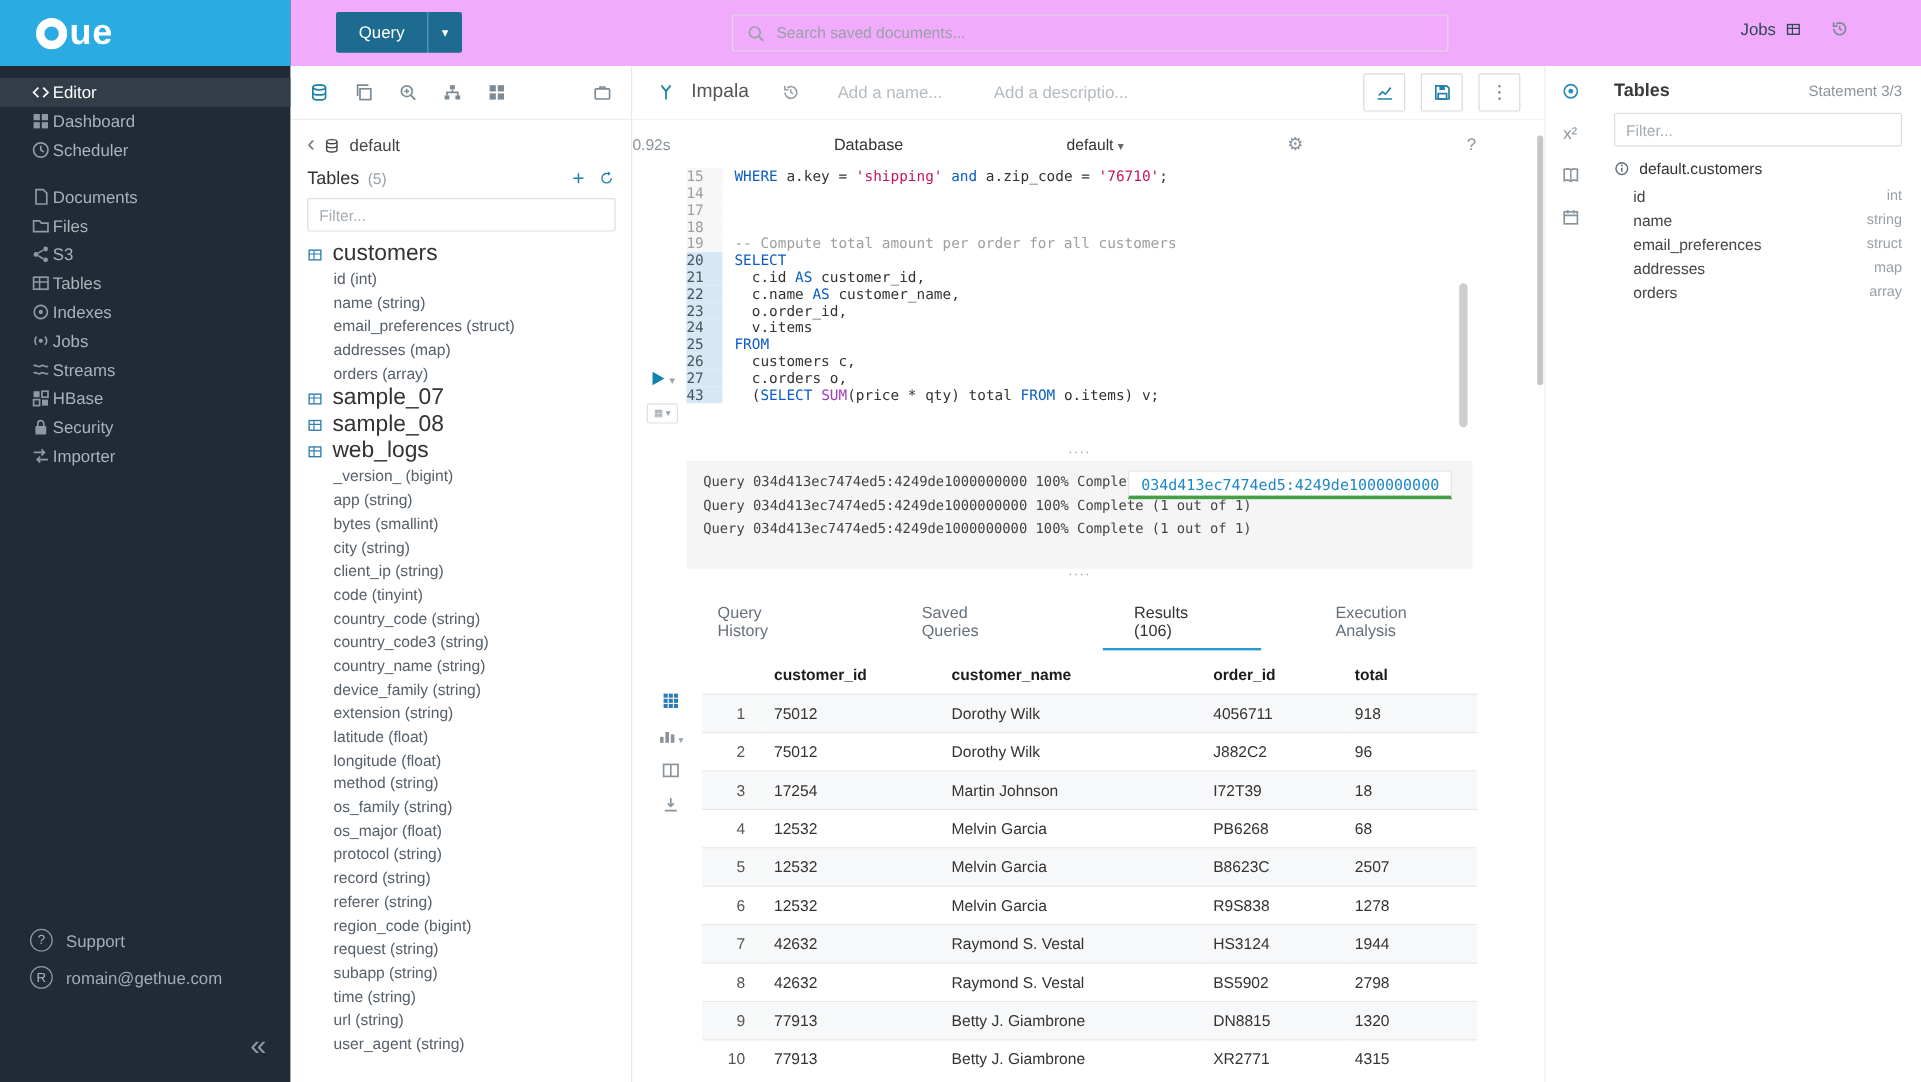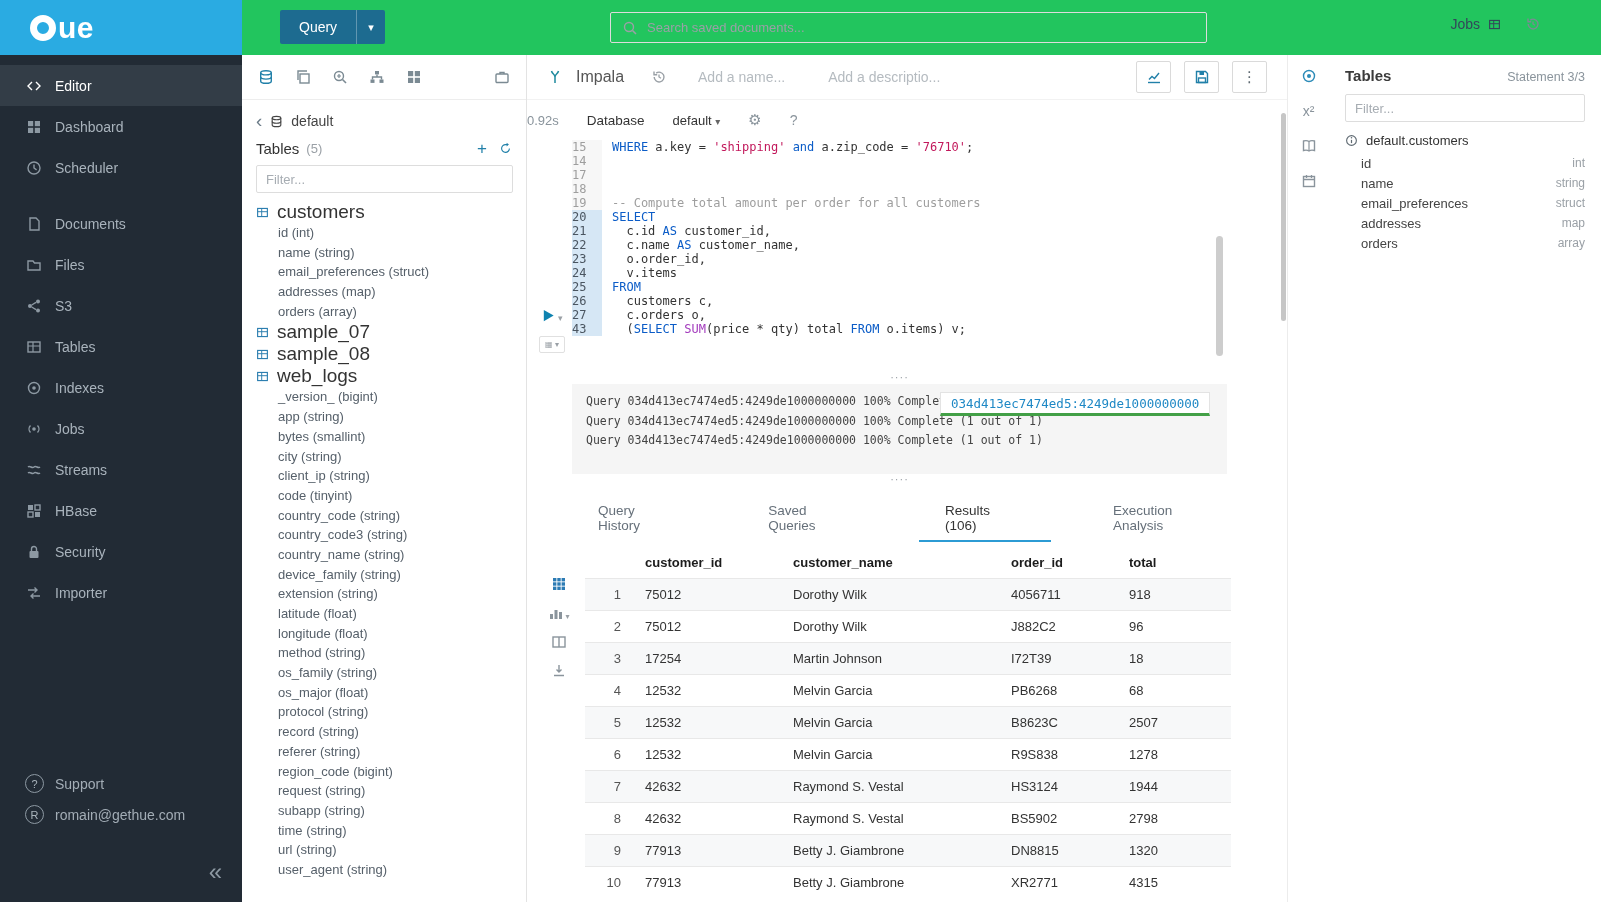--- a/index.html
+++ b/index.html
@@ -9,32 +9,32 @@
   .icon svg{width:16px;height:16px;display:block}
   .icon.sm svg{width:13px;height:13px}
   input{font-family:Liberation Sans, sans-serif}
 
   
   .sidebar{position:absolute;left:0;top:0;width:242px;height:902px;background:var(--sidebar-bg,#222b35);z-index:6}
   .logo{height:55px;background:var(--logo-bg,#2aabe2);display:flex;align-items:center;padding-left:30px;cursor:pointer}
   .logo-mark{width:26px;height:26px;border:7px solid #fff;border-radius:50%;margin-right:2px}
   .logo-text{color:#fff;font-size:30px;font-weight:bold;letter-spacing:.5px;line-height:26px}
   .nav{padding-top:10px}
-  .nav-item{display:flex;align-items:center;gap:13px;height:41px;padding-left:25px;color:#a9b3bc;font-size:14px;cursor:pointer}
+  .nav-item{display:flex;align-items:center;gap:2px;height:24px;padding-left:25px;color:#a9b3bc;font-size:14px;cursor:pointer}
   .nav-item .icon{color:#8d99a3;width:17px}
   .nav-item.active{background:#333d47;color:#fff}
   .nav-item.active .icon{color:#fff}
   .nav-item.gap{margin-top:15px}
   .side-footer{position:absolute;bottom:72px;left:0;right:0}
   .foot-row{display:flex;align-items:center;gap:11px;height:31px;padding-left:25px;color:#a3adb6;font-size:14px;cursor:pointer}
   .q-circle,.avatar{width:19px;height:19px;border:1.4px solid #8d99a3;border-radius:50%;display:flex;align-items:center;justify-content:center;font-size:11px;color:#aab4bc}
   .collapse{position:absolute;bottom:20px;right:20px;color:#8d99a3;font-size:24px;line-height:20px;cursor:pointer}
 
   
-  .topbar{position:absolute;left:242px;top:0;width:1359px;height:55px;background:#22c55e}
+  .topbar{position:absolute;left:242px;top:0;width:1359px;height:55px;background:#f0abfc}
   .query-btn{position:absolute;left:38px;top:10px;height:34px;background:var(--query-button,#1d6b90);color:#fff;border-radius:2px;display:flex;align-items:stretch;cursor:pointer}
   .q-main{display:flex;align-items:center;padding:0 19px;font-size:14px}
   .q-caret{display:flex;align-items:center;padding:0 11px;border-left:1px solid rgba(255,255,255,.3);font-size:11px}
   .search-box{position:absolute;left:368px;top:12px;width:597px;height:31px;border:1px solid #dcdcdc;border-radius:2px;display:flex;align-items:center;padding:0 11px;gap:9px;color:#9aa0a6}
   .search-box input{border:0;outline:0;flex:1;font-size:13px;color:#333;background:transparent}
   .search-box input::placeholder{color:#9aa0a6}
   .jobs-link{position:absolute;right:100px;top:16px;display:flex;align-items:center;gap:8px;color:#33475a;font-size:14px;cursor:pointer}
   .jobs-link .icon{color:#33475a}
   .topbar-history{position:absolute;right:60px;top:16px;color:#7b8a93;cursor:pointer}
 
@@ -64,21 +64,21 @@
   .main{position:absolute;left:527px;top:55px;right:314px;bottom:0;background:#fff;overflow:hidden}
   .editor-header{height:45px;display:flex;align-items:center;padding:0 20px;gap:13px;border-bottom:1px solid #f2f2f2}
   .engine-icon{color:#1f8a9e}
   .engine-name{font-size:16px;color:#555;margin-right:14px}
   .hdr-history{color:#9aa0a6;margin-right:18px;cursor:pointer}
   .hdr-name{color:#b5bbc0;font-size:14px;margin-right:30px;cursor:text}
   .hdr-desc{color:#b5bbc0;font-size:14px;cursor:text}
   .hdr-btns{margin-left:auto;display:flex;gap:13px}
   .hbtn{width:35px;height:32px;border:1px solid #dadada;border-radius:2px;display:flex;align-items:center;justify-content:center;color:var(--accent,#2180a9);cursor:pointer;background:#fff}
   .hbtn.kebab{color:#5f6a72;font-size:15px}
-  .editor-toolbar{height:40px;display:flex;align-items:center;justify-content:flex-start;gap:28px;padding-right:57px;color:#8a949c;font-size:13px}
+  .editor-toolbar{height:40px;display:flex;align-items:center;justify-content:space-between;gap:28px;padding-right:57px;color:#8a949c;font-size:13px}
   .db-label{color:#333;font-size:13.5px}
   .db-value{color:#333;cursor:pointer}
   .db-value .caret{font-size:10px;color:#666}
   .tool-gear{color:#8a949c;font-size:15px;cursor:pointer}
   .tool-q{color:#8a949c;cursor:pointer;font-size:14px}
   .editor-body{position:relative;height:232px;padding-left:45px}
   .play-btn{position:absolute;left:14px;top:168px;color:#0f83b0;cursor:pointer;display:flex;align-items:flex-end;gap:2px}
   .play-btn svg{width:15px;height:15px}
   .play-caret{color:#9aa0a6;font-size:9px}
   .snippet-btn{position:absolute;left:12px;top:196px;width:26px;height:17px;border:1px solid #e0e0e0;border-radius:2px;display:flex;align-items:center;justify-content:center;gap:2px;color:#9aa0a6;font-size:8px;cursor:pointer}

